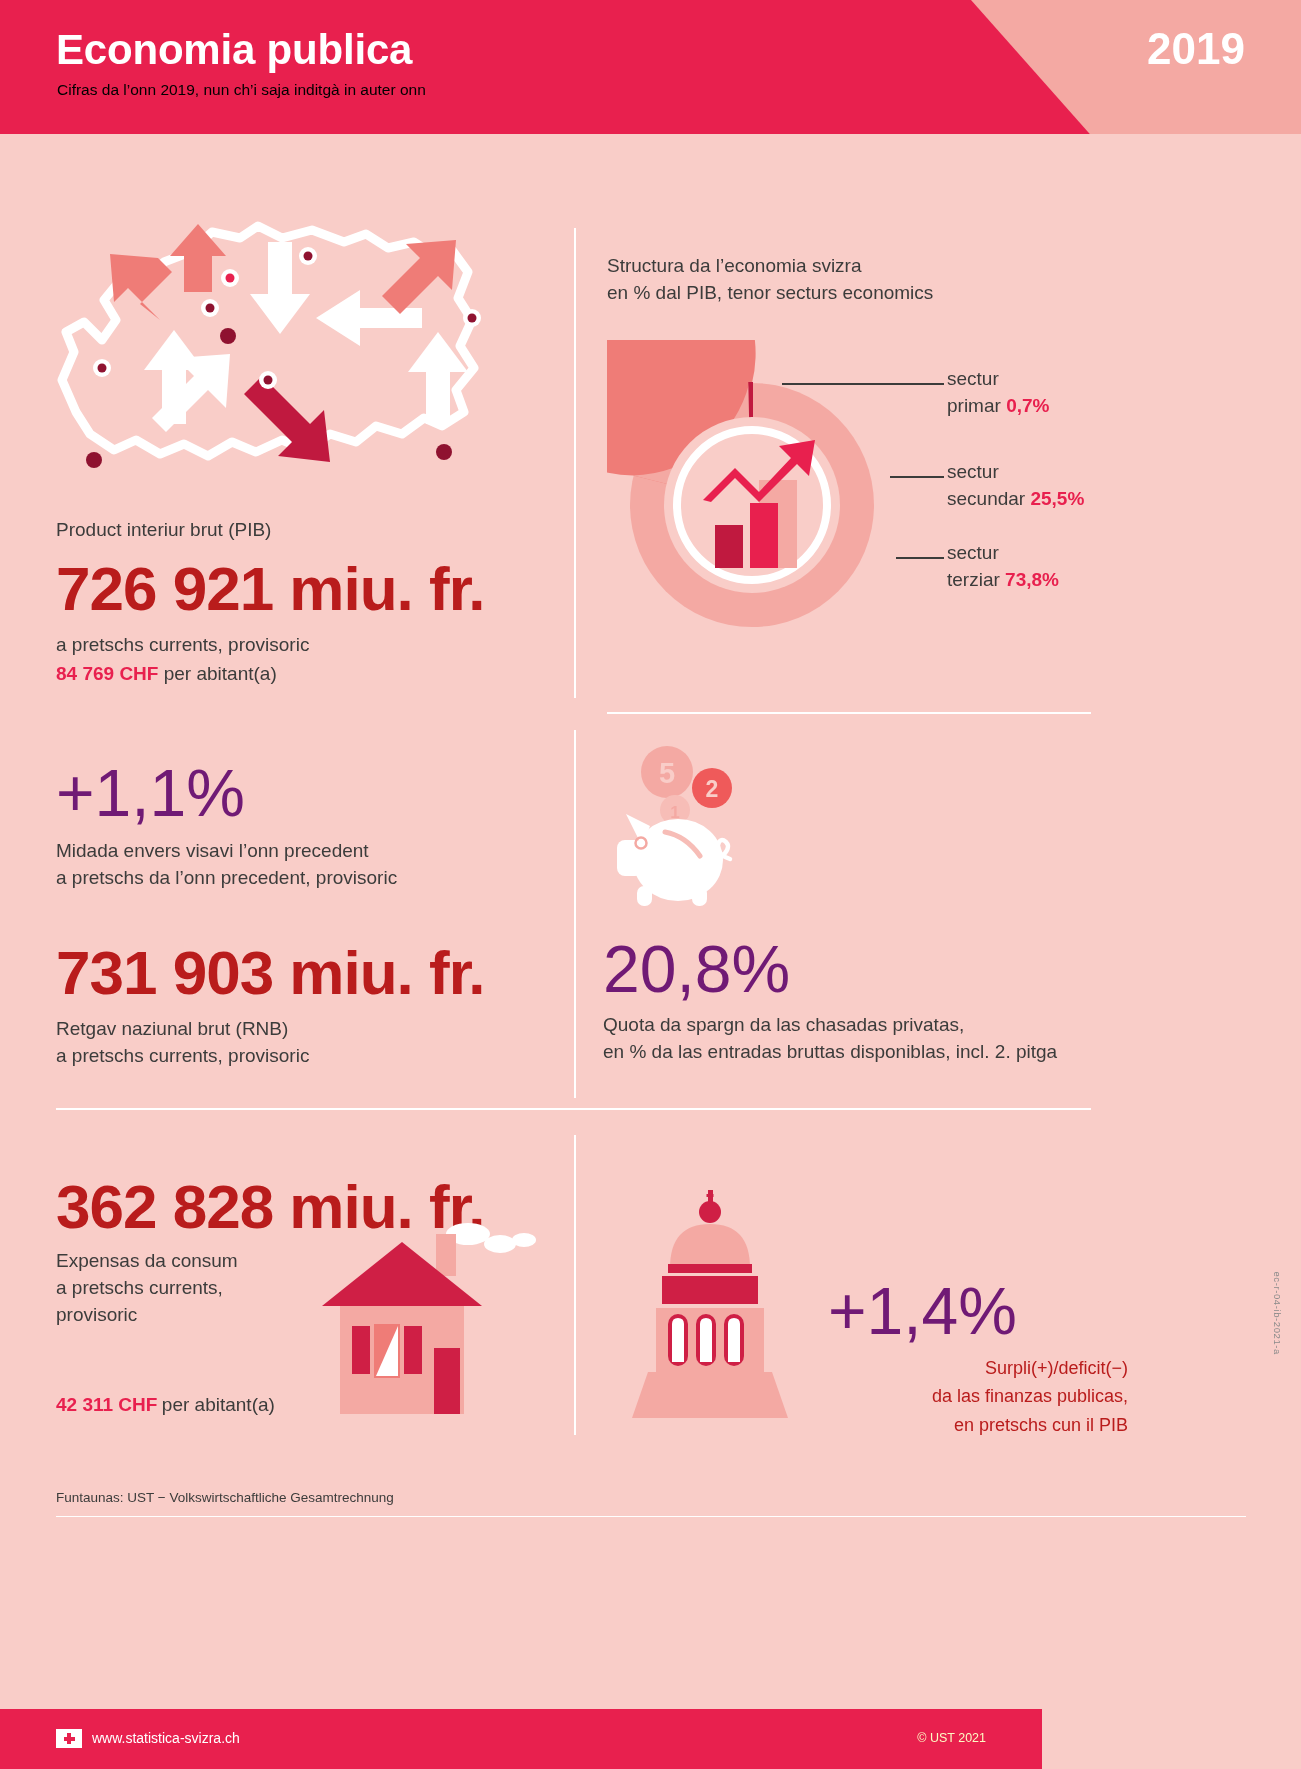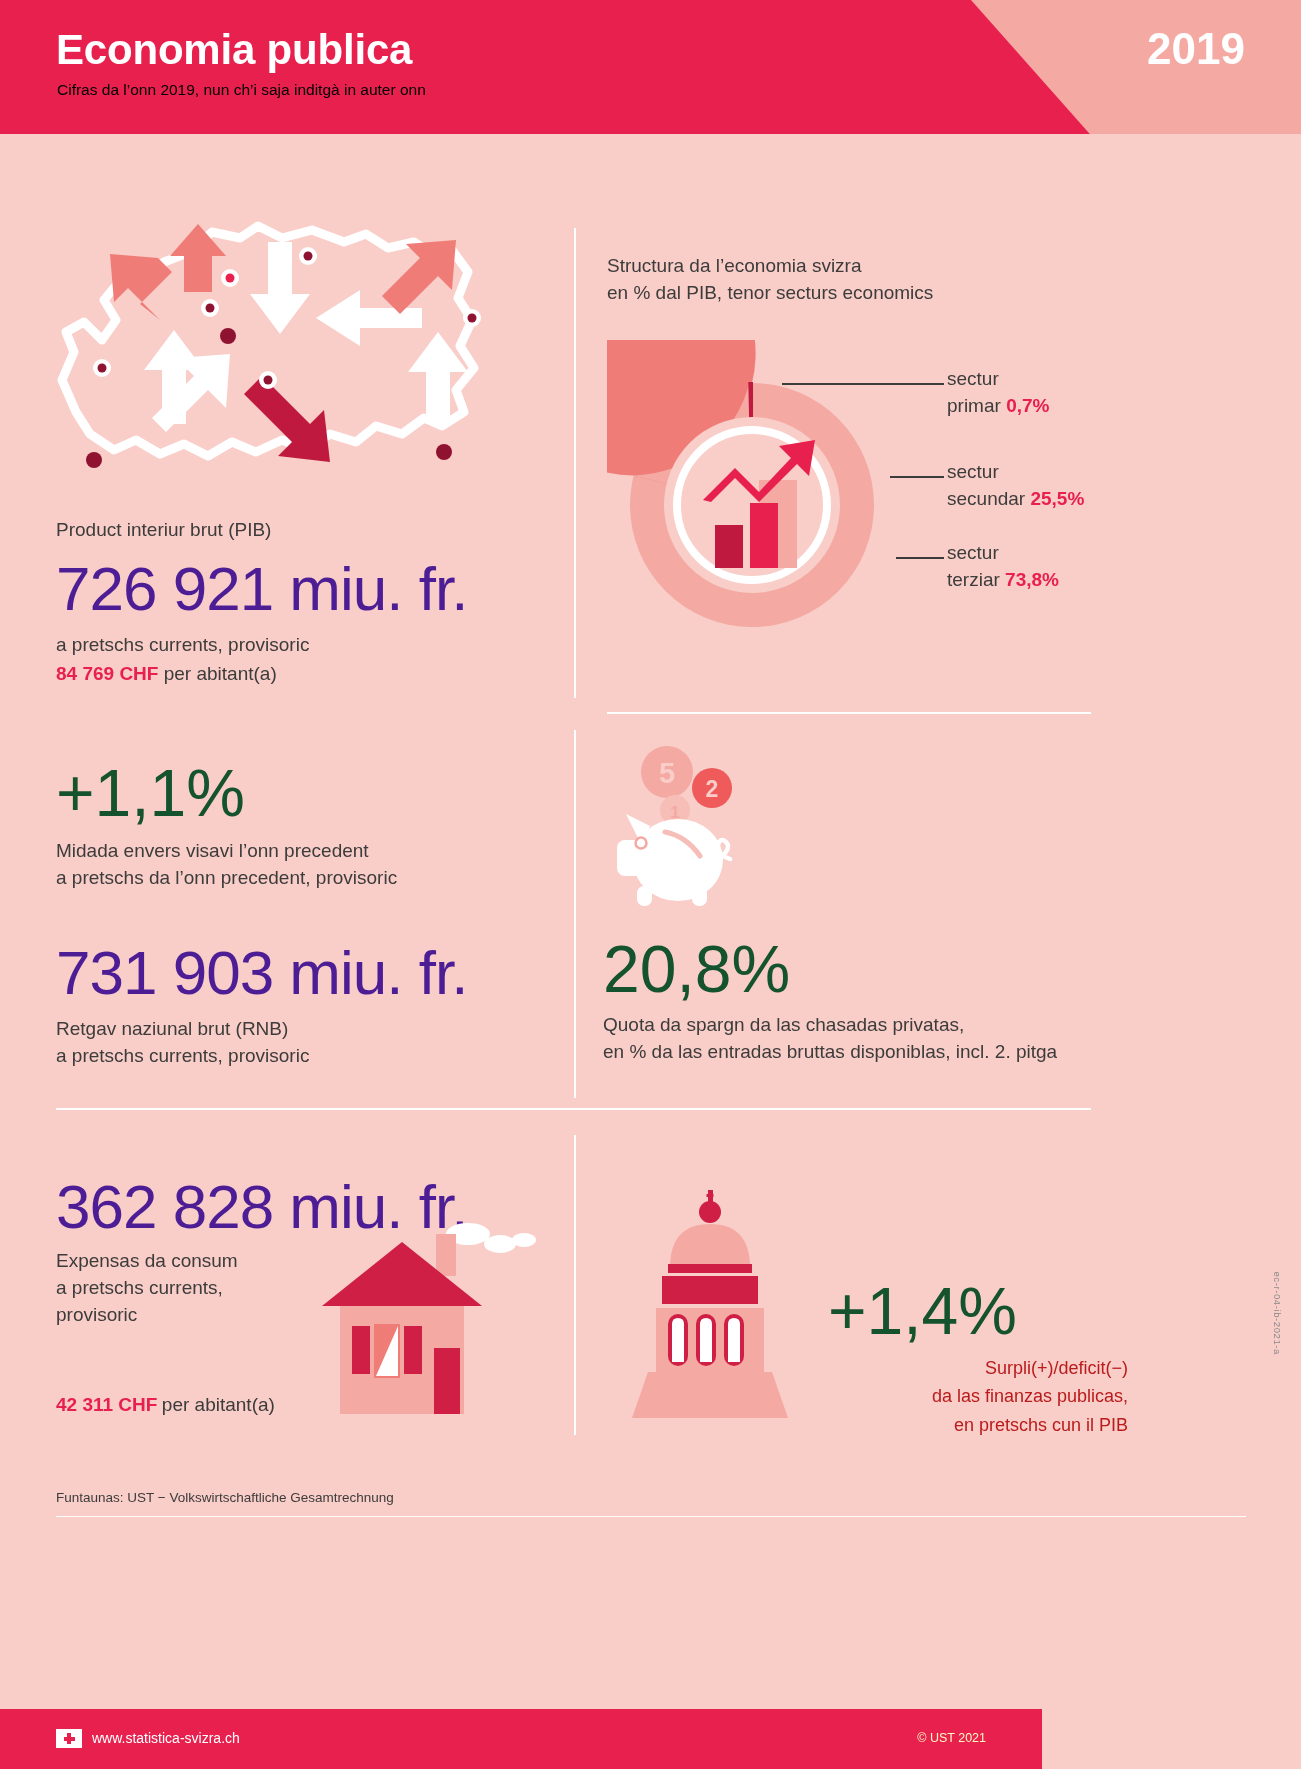--- a/index.html
+++ b/index.html
@@ -30,25 +30,25 @@
     position: absolute; left: 57px; top: 81px;
     font-size: 15.5px; color: #000000; font-weight: normal;
   }
   .header-year {
     position: absolute; right: 56px; top: 24px;
     font-size: 44px; font-weight: bold; color: #ffffff;
   }
 
   
   .big-num {
-    color: #4c1d95; font-size: 62px; font-weight: 400;
+    color: #b91c1c; font-size: 62px; font-weight: 700;
     letter-spacing: -1px; line-height: 1.0;
     font-family: "Liberation Sans", sans-serif;
   }
-  .big-pct { color: #14532d; font-size: 66px; font-weight: 300; line-height: 1.0; }
+  .big-pct { color: #701a75; font-size: 66px; font-weight: 300; line-height: 1.0; }
   .label { color: #3c3c3b; font-size: 19px; line-height: 1.42; }
   .label-sm { color: #b91c1c; font-size: 18px; line-height: 1.45; text-align: right; }
   .accent { color: #e8204e; font-weight: bold; }
 
   
   .v-div-top {
     position: absolute; left: 574px; top: 228px; width: 2px; height: 470px;
     background: #ffffff;
   }
   .h-div-right {

